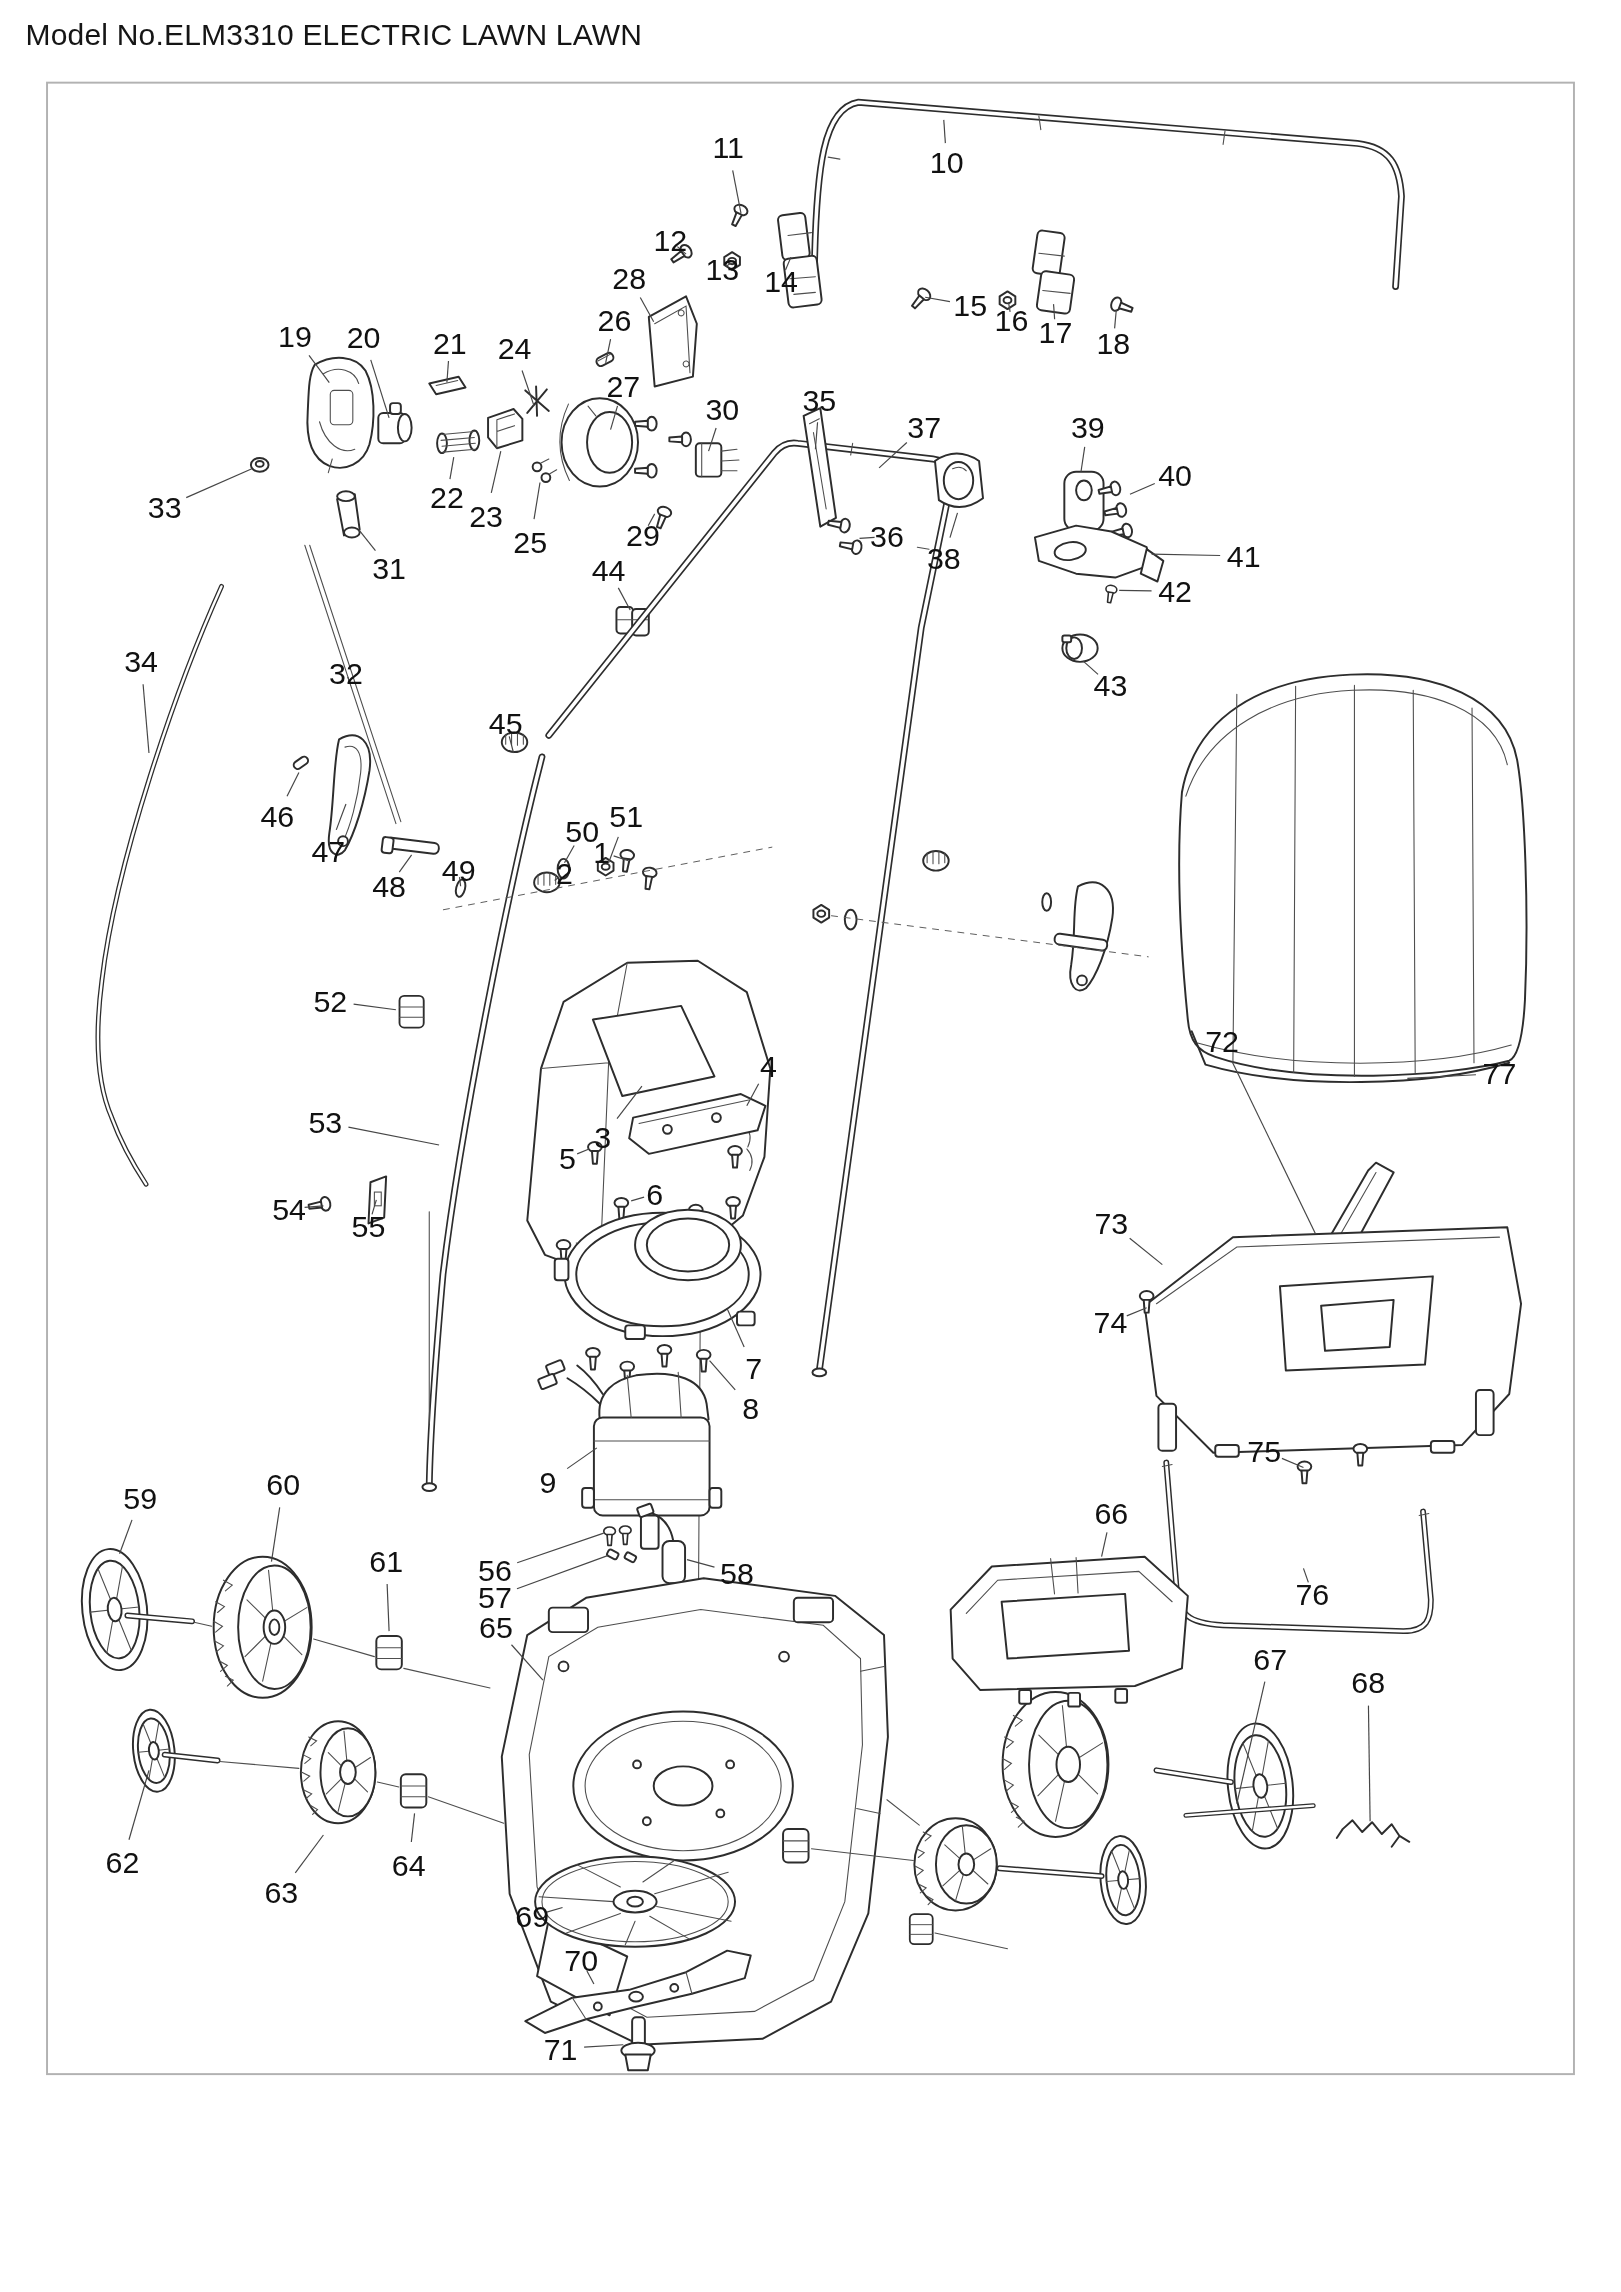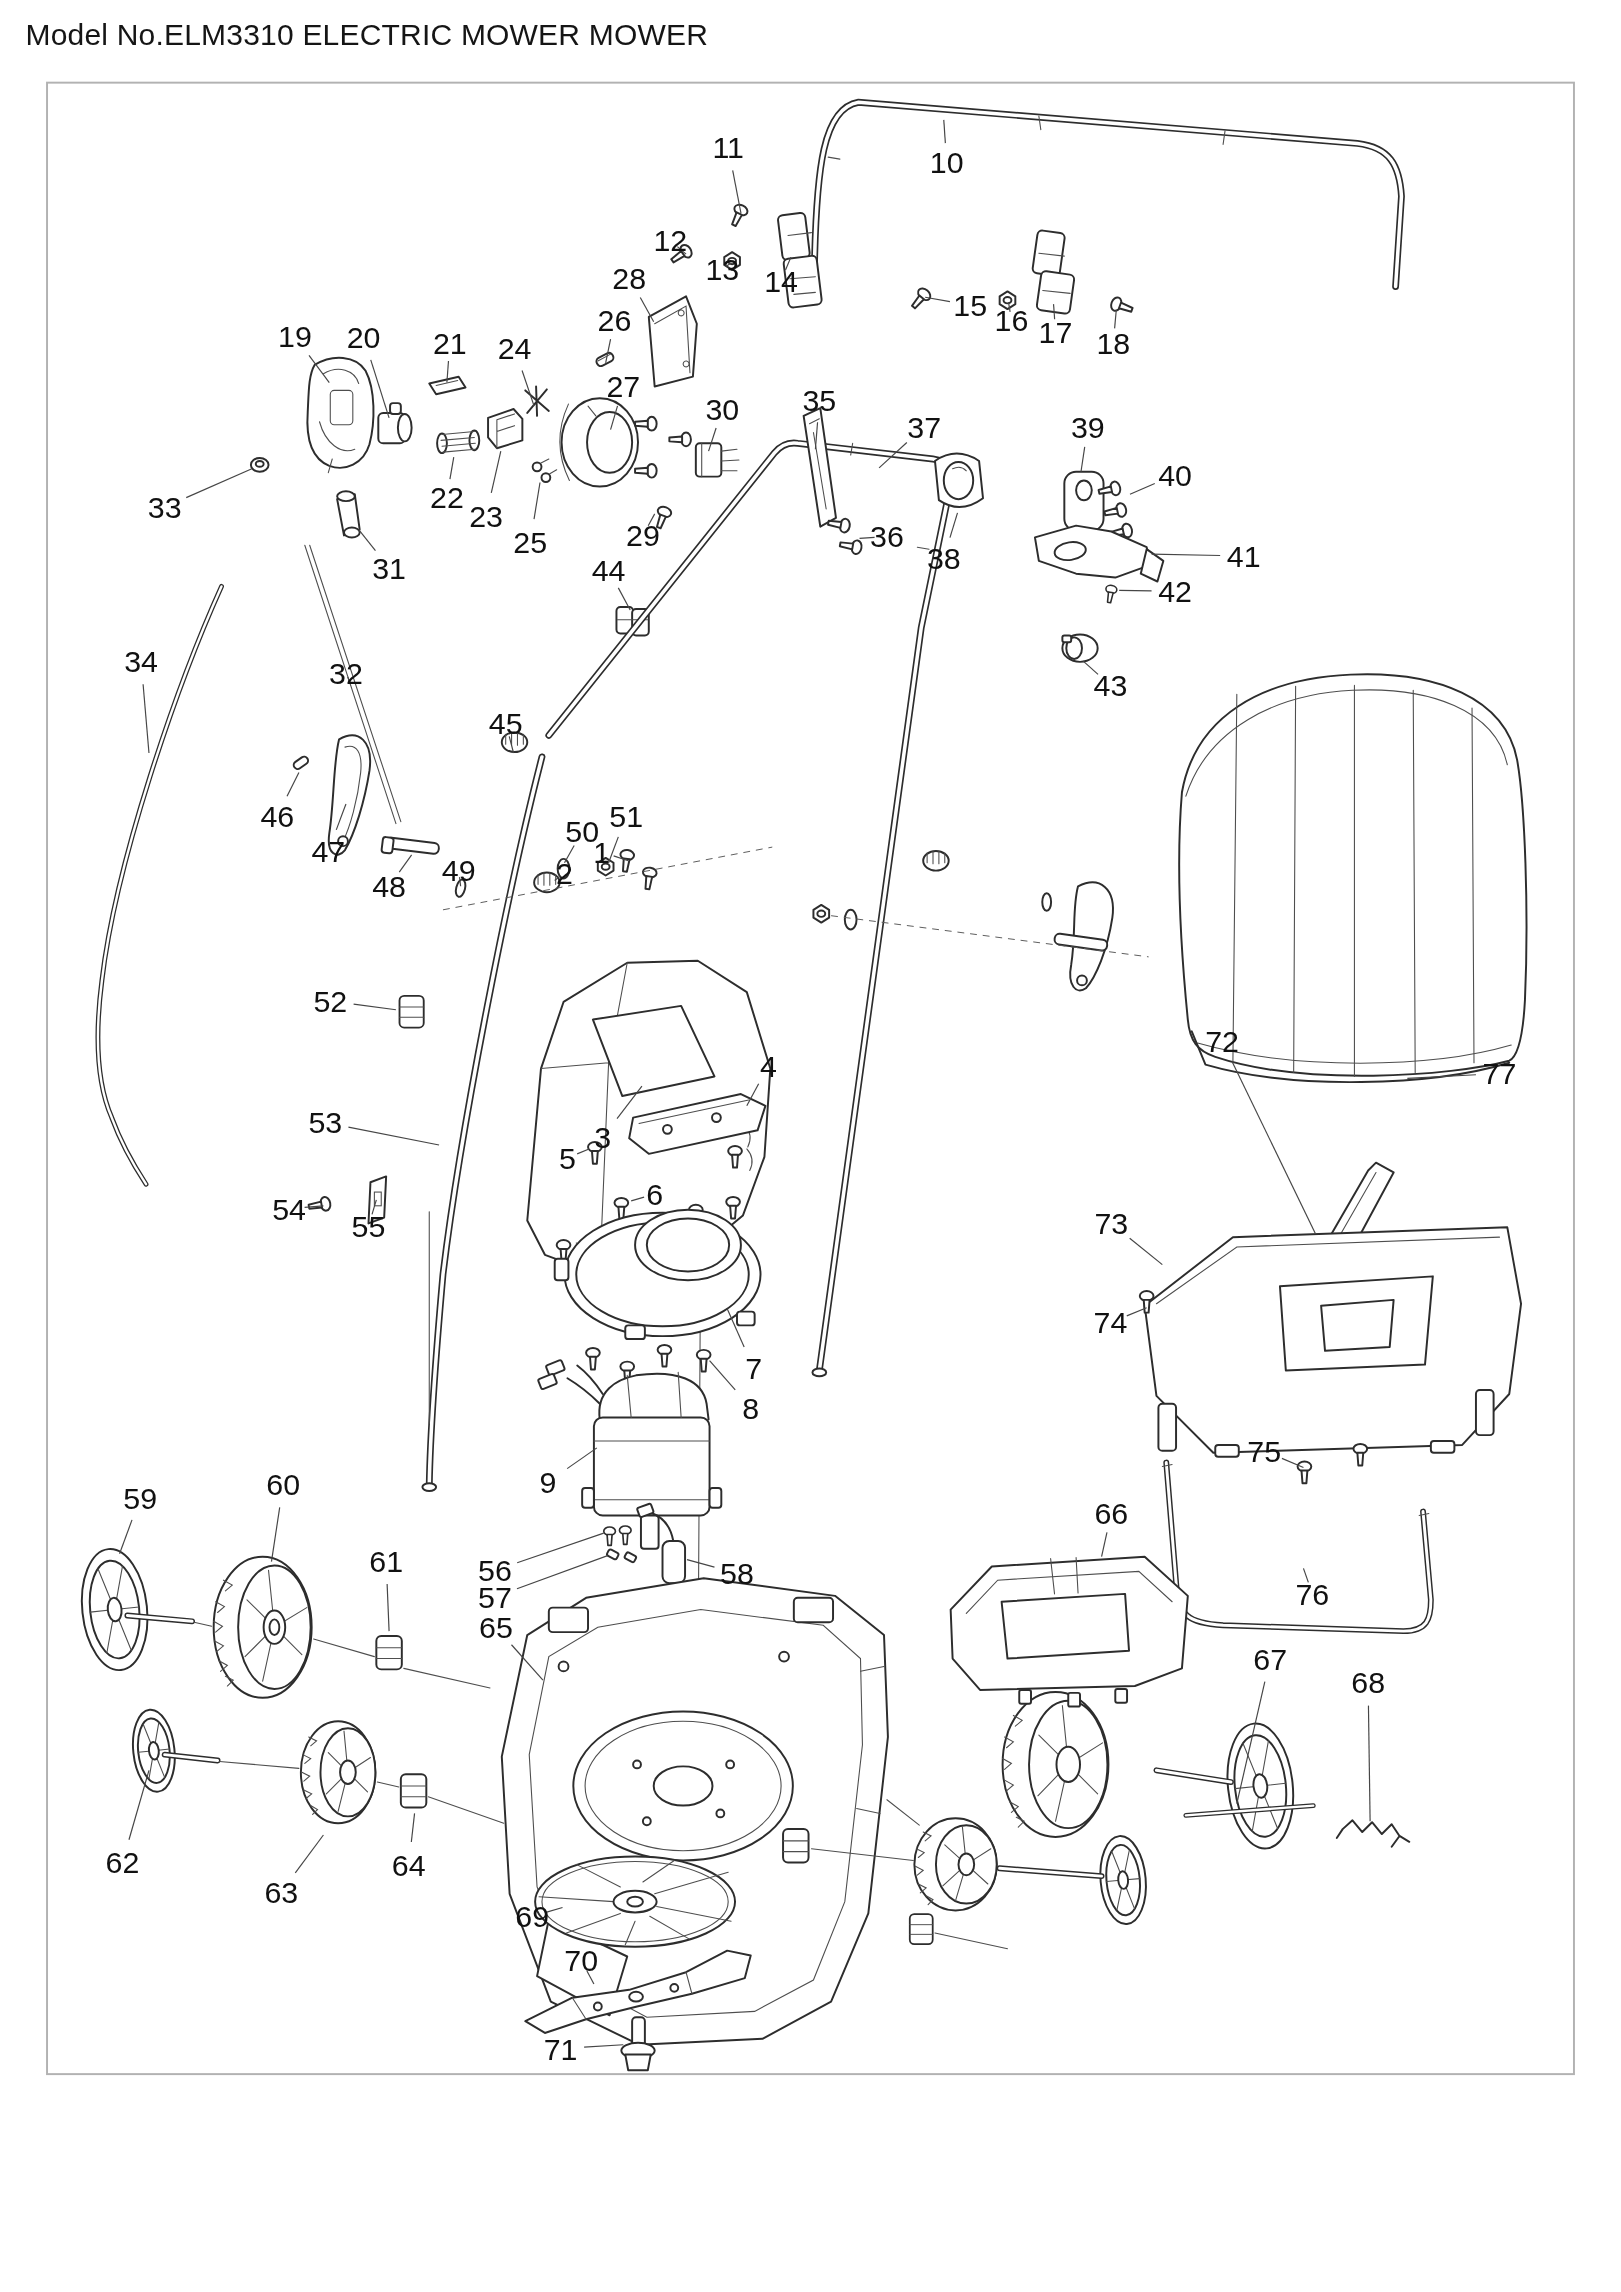--- a/index.html
+++ b/index.html
@@ -15,21 +15,21 @@
   .thin{fill:none;stroke:#4e4e4e;stroke-width:1.1;stroke-linecap:round;}
   .tube{fill:none;stroke:#2d2d2d;stroke-width:7;stroke-linecap:round;}
   .tubein{fill:none;stroke:#ffffff;stroke-width:3.6;stroke-linecap:round;}
   .dash{fill:none;stroke:#5a5a5a;stroke-width:1;stroke-dasharray:7 6;}
   .lead{stroke:#464646;stroke-width:1.2;}
   .plbl{font-family:"Liberation Sans",sans-serif;font-size:31px;fill:#111;}
 </style>
 </head>
 <body>
 
-<h1 class="page-title">Model No.ELM3310 ELECTRIC MOWER MOWER</h1>
+<h1 class="page-title">Model No.ELM3310 ELECTRIC LAWN LAWN</h1>
 
 <svg width="1621" height="2293" viewBox="0 0 1654 2339">
 
   <defs>
     <g id="scr">
       <ellipse cx="0" cy="0" rx="7" ry="5" class="lnw"></ellipse>
       <path d="M-3,4 h6 l-1,13 h-4 z" class="lnw"></path>
     </g>
     <g id="nut">
       <path d="M-8,-4 L0,-9 L8,-4 L8,4 L0,9 L-8,4 Z" class="lnw"></path>

